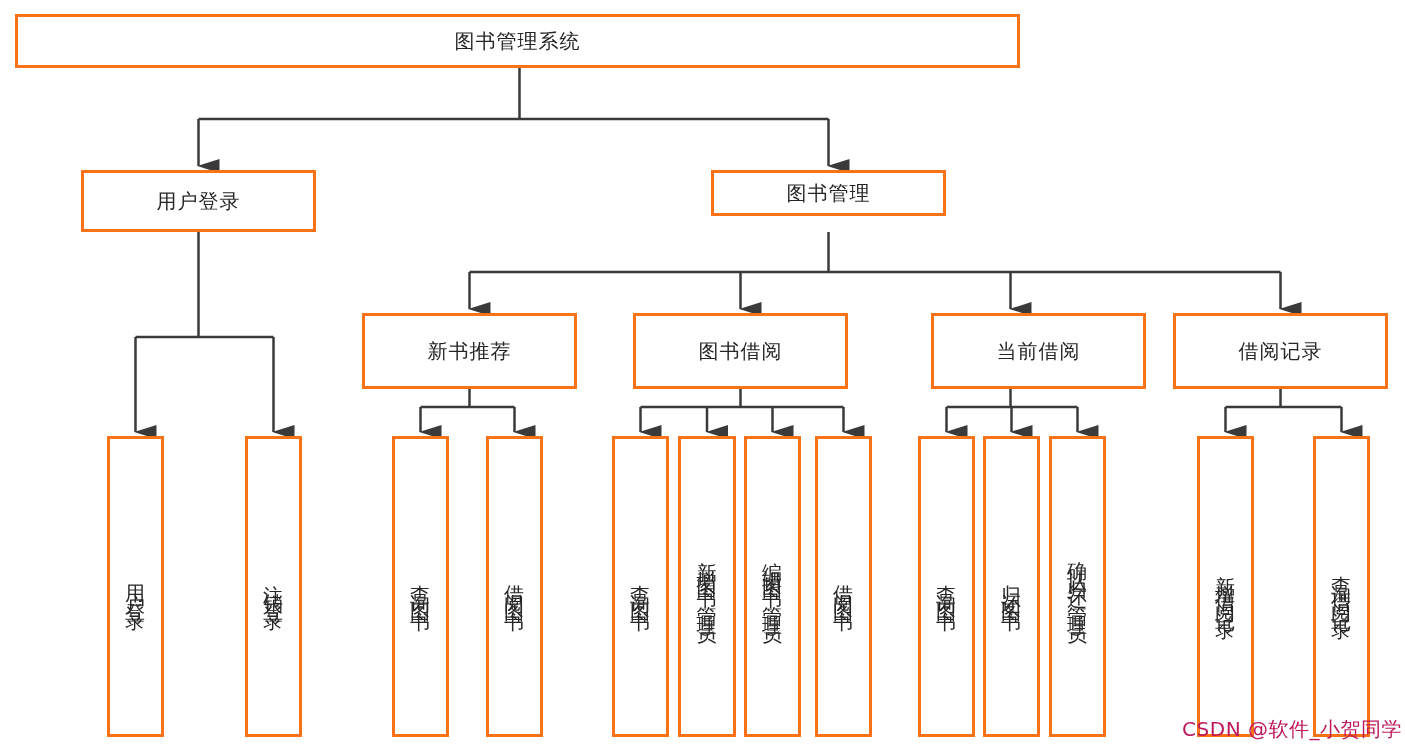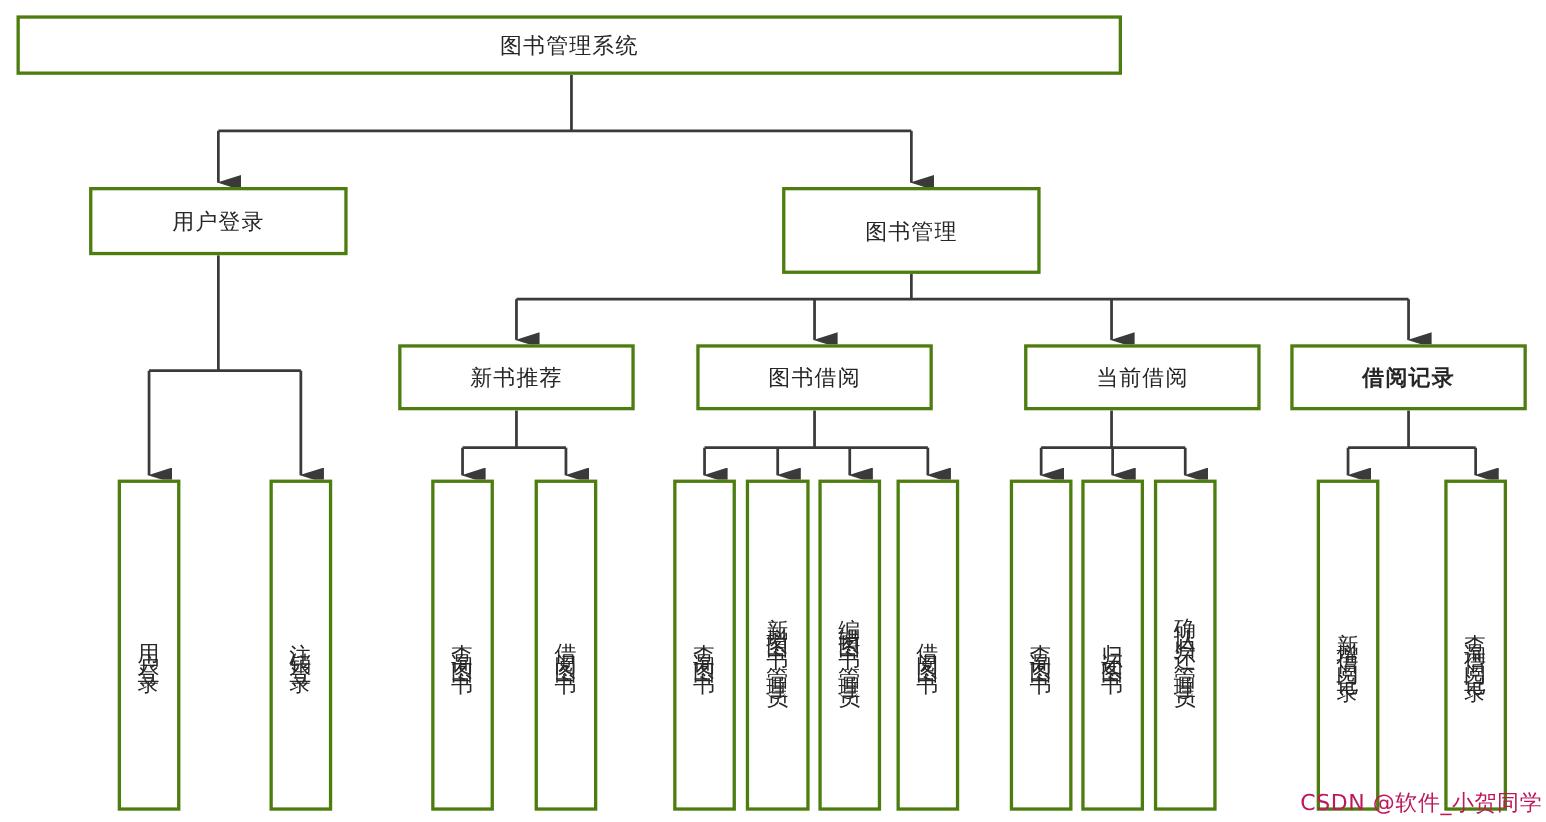--- a/index.html
+++ b/index.html
@@ -8,45 +8,45 @@
     width:1405px;height:747px;
     background:#ffffff;
     font-family:"DejaVu Sans","Liberation Sans",sans-serif;
     overflow:hidden;
   }
   #connectors{position:absolute;left:0;top:0;width:1405px;height:747px;}
   .node{
     position:absolute;
     box-sizing:border-box;
     background:#ffffff;
-    border:3px solid #4d7c0f;
+    border:3px solid #f97316;
     display:flex;
     align-items:center;
     justify-content:center;
     color:#262626;
     font-size:20px;
     line-height:1.2;
     white-space:nowrap;
   }
   .hnode{letter-spacing:1px;}
   .vnode span{
     writing-mode:vertical-rl;
     text-orientation:mixed;
     letter-spacing:9px;
     font-size:20px;
     color:#262626;
   }
   
   .n-root{left:15px;top:14px;width:1005px;height:54px;}
   
   .n-l2a{left:81px;top:170px;width:235px;height:62px;}
-  .n-l2b{left:711px;top:170px;width:235px;height:79px;}
+  .n-l2b{left:711px;top:170px;width:235px;height:46px;}
   
-  .n-l3{top:313px;width:215px;height:60px;}
-  .n-l3a{left:362px;} .n-l3b{left:633px;} .n-l3c{left:903px;margin-left:28px;} .n-l3d{left:1173px;font-weight:bold;}
+  .n-l3{top:313px;width:215px;height:76px;}
+  .n-l3a{left:362px;} .n-l3b{left:633px;} .n-l3c{left:903px;margin-left:28px;} .n-l3d{left:1173px;}
   
   .leaf{top:436px;width:57px;height:301px;}
   .lf1{left:107px;} .lf2{left:245px;}
   .lf3{left:392px;} .lf4{left:486px;}
   .lf5{left:612px;} .lf6{left:678px;width:58px;} .lf7{left:744px;} .lf8{left:815px;}
   .lf9{left:918px;} .lf10{left:983px;} .lf11{left:1049px;}
   .lf12{left:1197px;} .lf13{left:1313px;}
   #watermark{
     position:absolute;
     right:3px;bottom:4px;

